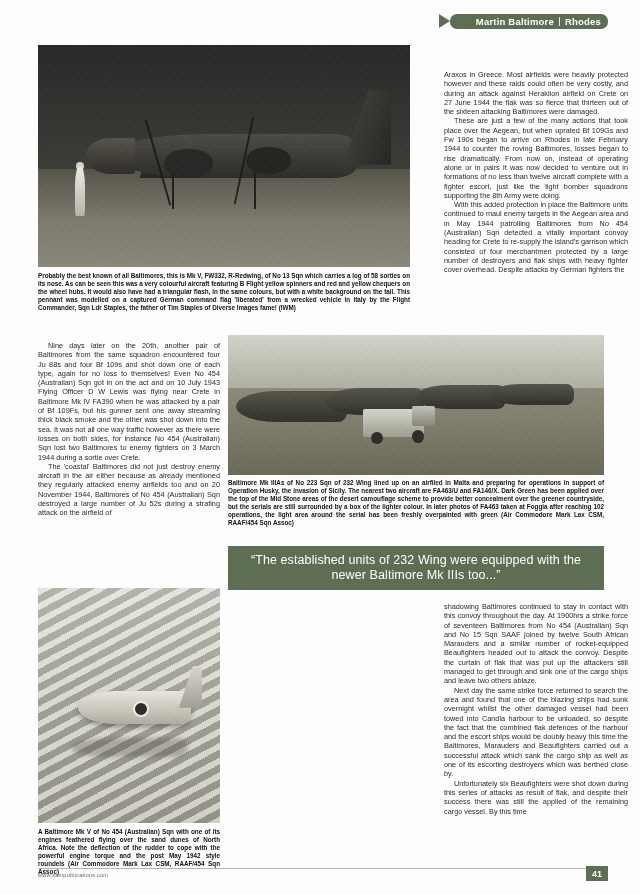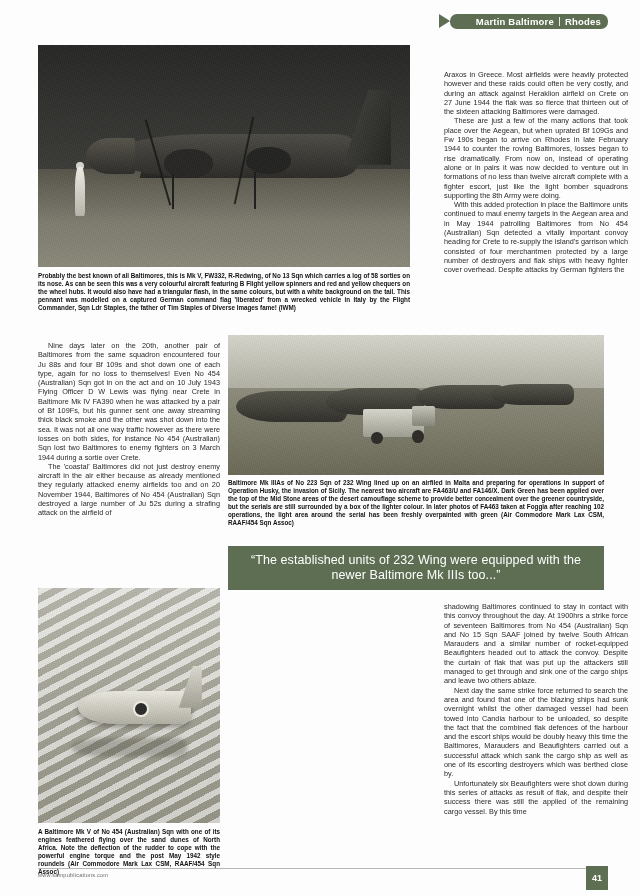--- a/index.html
+++ b/index.html
@@ -202,21 +202,21 @@
   .footer-rule {
     position: absolute; left: 38px; top: 868px; width: 566px;
     border-top: 1px solid #b7b7b2;
   }
   .footer-url {
     position: absolute; left: 38px; top: 872px;
     font-size: 5.6px; color: #6a6a66; letter-spacing: .2px;
   }
   .folio {
     position: absolute; right: 32px; top: 866px;
-    width: 22px; height: 24px;
+    width: 22px; height: 15px;
     background: #5d6e52; color: #fff;
     font-size: 9px; font-weight: bold;
     display: flex; align-items: center; justify-content: center;
   }
 </style>
 </head>
 <body>
 
 <div id="page">
 

